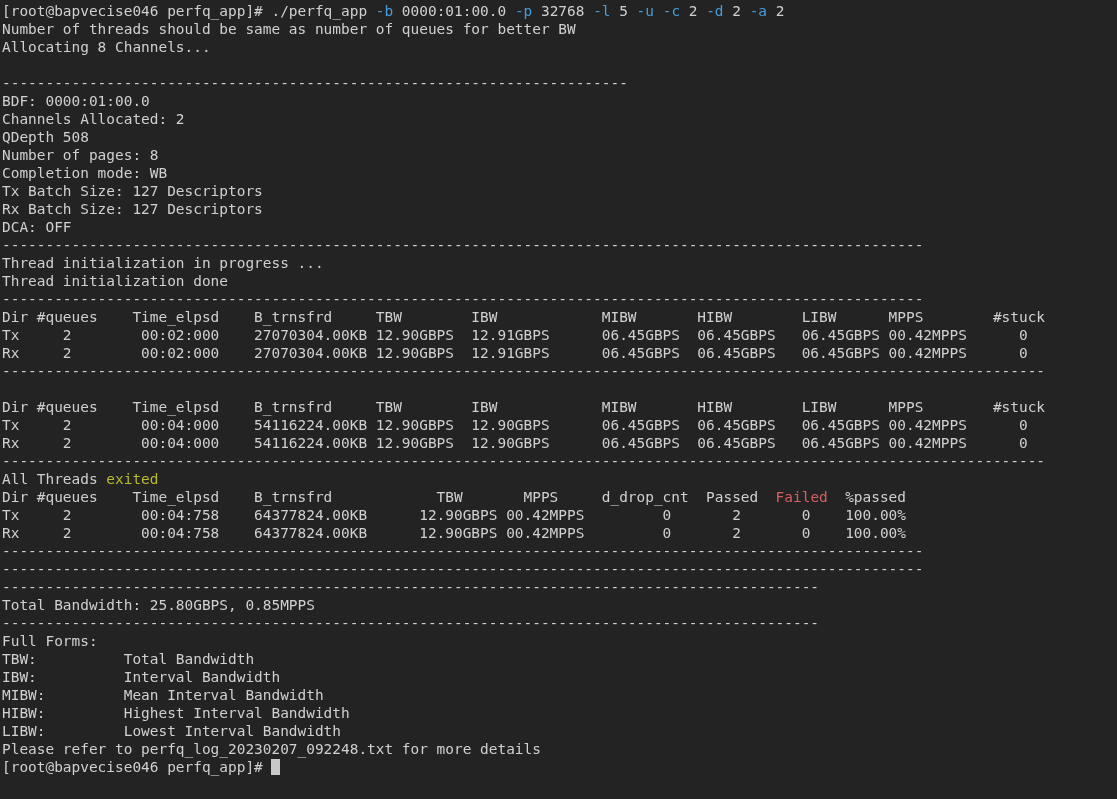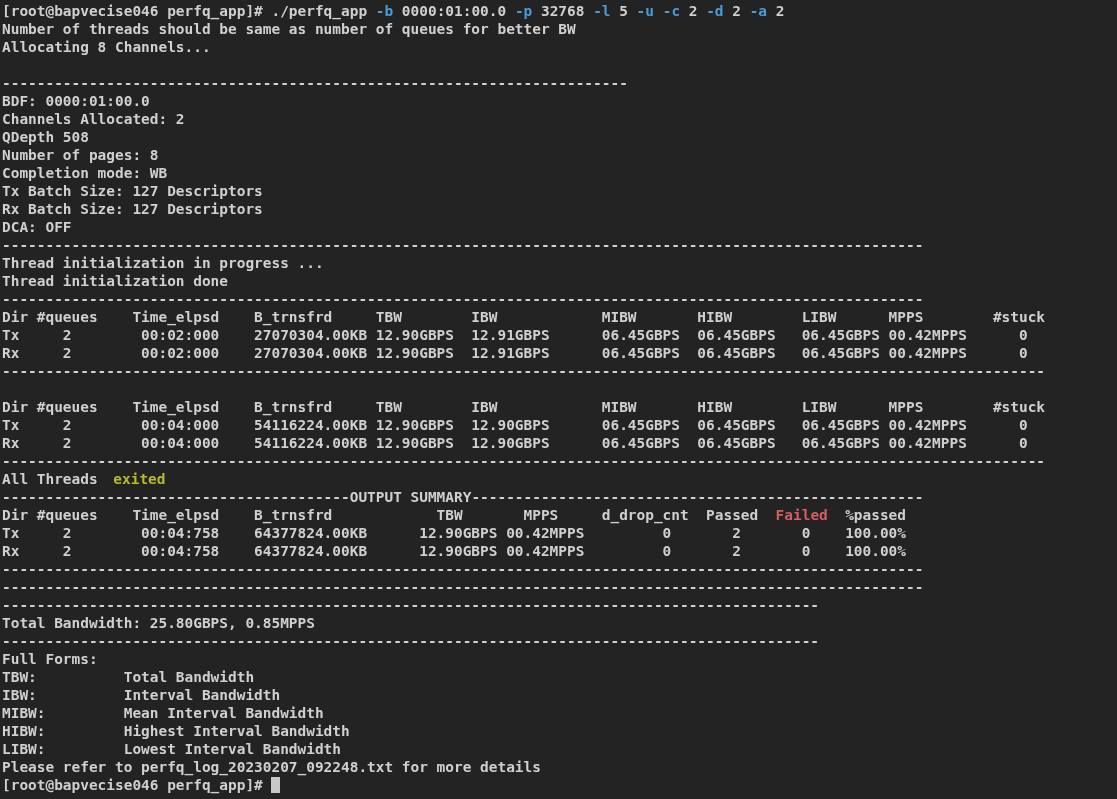--- a/index.html
+++ b/index.html
@@ -12,23 +12,23 @@
     width:1117px;height:799px;
     overflow:hidden;
     box-sizing:border-box;
     padding:2px 0 0 2px;
     background:var(--bg);
     color:var(--fg);
     font-family:"DejaVu Sans Mono","Liberation Mono",monospace;
     font-size:14.45px;
     line-height:18px;
   }
-  .line{height:18px;white-space:pre;font-weight:bold;}
+  .line{height:18px;white-space:pre;}
   .c-blue{color:var(--blue);}
-  .c-yellow{color:var(--yellow);margin-left:7px;}
+  .c-yellow{color:var(--yellow);}
   .c-red{color:var(--red);margin-top:45px;}
   .c-cursor{background-color:var(--cursor);color:var(--bg);}
 </style>
 </head>
 <body>
 
 <div class="terminal">
     <div class="line"><span>[root@bapvecise046 perfq_app]# </span><span>./perfq_app </span><span class="c-blue">-b</span><span> 0000:01:00.0 </span><span class="c-blue">-p</span><span> 32768 </span><span class="c-blue">-l</span><span> 5 </span><span class="c-blue">-u</span><span> </span><span class="c-blue">-c</span><span> 2 </span><span class="c-blue">-d</span><span> 2 </span><span class="c-blue">-a</span><span> 2</span></div>
     <div class="line"><span>Number of threads should be same as number of queues for better BW</span></div>
     <div class="line"><span>Allocating 8 Channels...</span></div>
@@ -49,21 +49,20 @@
     <div class="line"><span>Dir #queues    Time_elpsd    B_trnsfrd     TBW        IBW            MIBW       HIBW        LIBW      MPPS        #stuck</span></div>
     <div class="line"><span>Tx     2        00:02:000    27070304.00KB 12.90GBPS  12.91GBPS      06.45GBPS  06.45GBPS   06.45GBPS 00.42MPPS      0</span></div>
     <div class="line"><span>Rx     2        00:02:000    27070304.00KB 12.90GBPS  12.91GBPS      06.45GBPS  06.45GBPS   06.45GBPS 00.42MPPS      0</span></div>
     <div class="line"><span>------------------------------------------------------------------------------------------------------------------------</span></div>
     <div class="line"></div>
     <div class="line"><span>Dir #queues    Time_elpsd    B_trnsfrd     TBW        IBW            MIBW       HIBW        LIBW      MPPS        #stuck</span></div>
     <div class="line"><span>Tx     2        00:04:000    54116224.00KB 12.90GBPS  12.90GBPS      06.45GBPS  06.45GBPS   06.45GBPS 00.42MPPS      0</span></div>
     <div class="line"><span>Rx     2        00:04:000    54116224.00KB 12.90GBPS  12.90GBPS      06.45GBPS  06.45GBPS   06.45GBPS 00.42MPPS      0</span></div>
     <div class="line"><span>------------------------------------------------------------------------------------------------------------------------</span></div>
     <div class="line"><span>All Threads </span><span class="c-yellow">exited</span></div>
-    <div class="line"><span>----------------------------------------</span><span>OUTPUT SUMMARY</span><span>----------------------------------------------------</span></div>
     <div class="line"><span>Dir #queues    Time_elpsd    B_trnsfrd            TBW       MPPS     d_drop_cnt  Passed  </span><span class="c-red">Failed</span><span>  %passed</span></div>
     <div class="line"><span>Tx     2        00:04:758    64377824.00KB      12.90GBPS 00.42MPPS         0       2       0    100.00%</span></div>
     <div class="line"><span>Rx     2        00:04:758    64377824.00KB      12.90GBPS 00.42MPPS         0       2       0    100.00%</span></div>
     <div class="line"><span>----------------------------------------------------------------------------------------------------------</span></div>
     <div class="line"><span>----------------------------------------------------------------------------------------------------------</span></div>
     <div class="line"><span>----------------------------------------------------------------------------------------------</span></div>
     <div class="line"><span>Total Bandwidth: 25.80GBPS, 0.85MPPS</span></div>
     <div class="line"><span>----------------------------------------------------------------------------------------------</span></div>
     <div class="line"><span>Full Forms:</span></div>
     <div class="line"><span>TBW:          Total Bandwidth</span></div>

